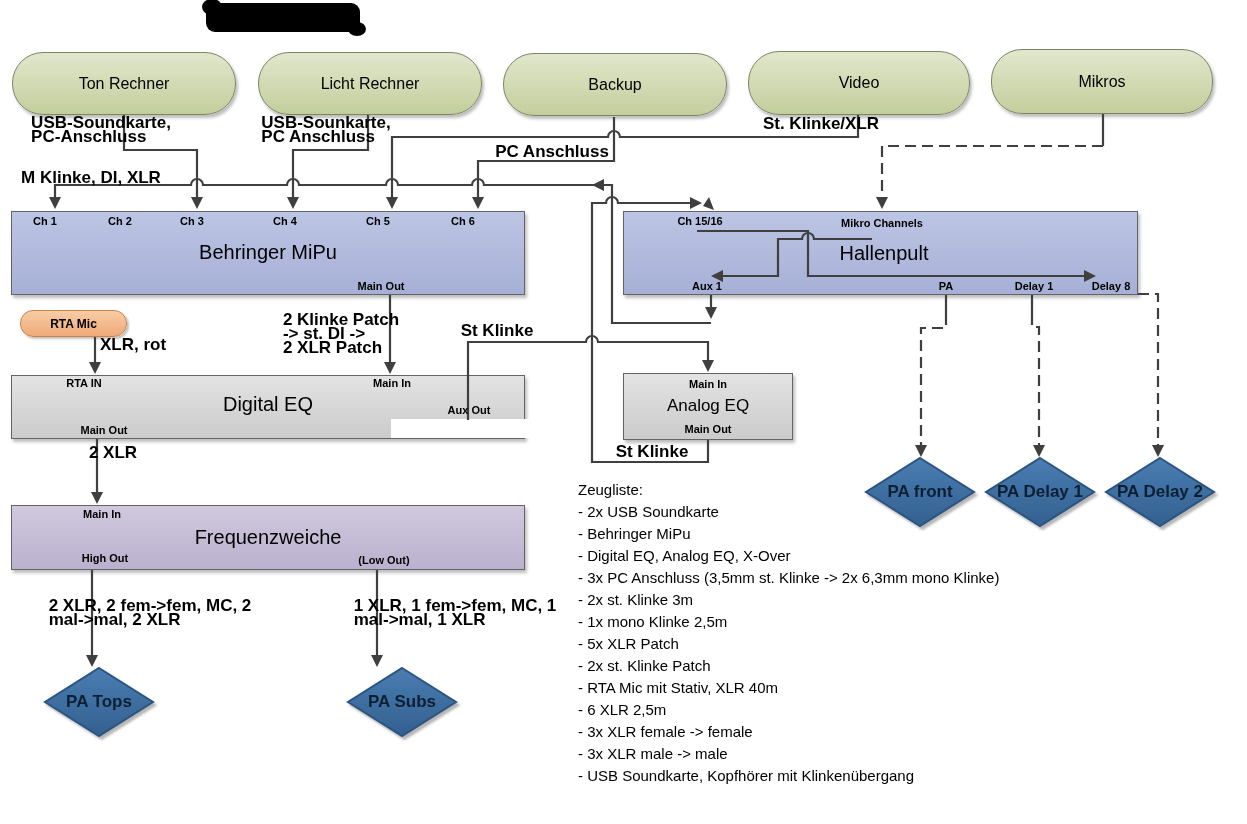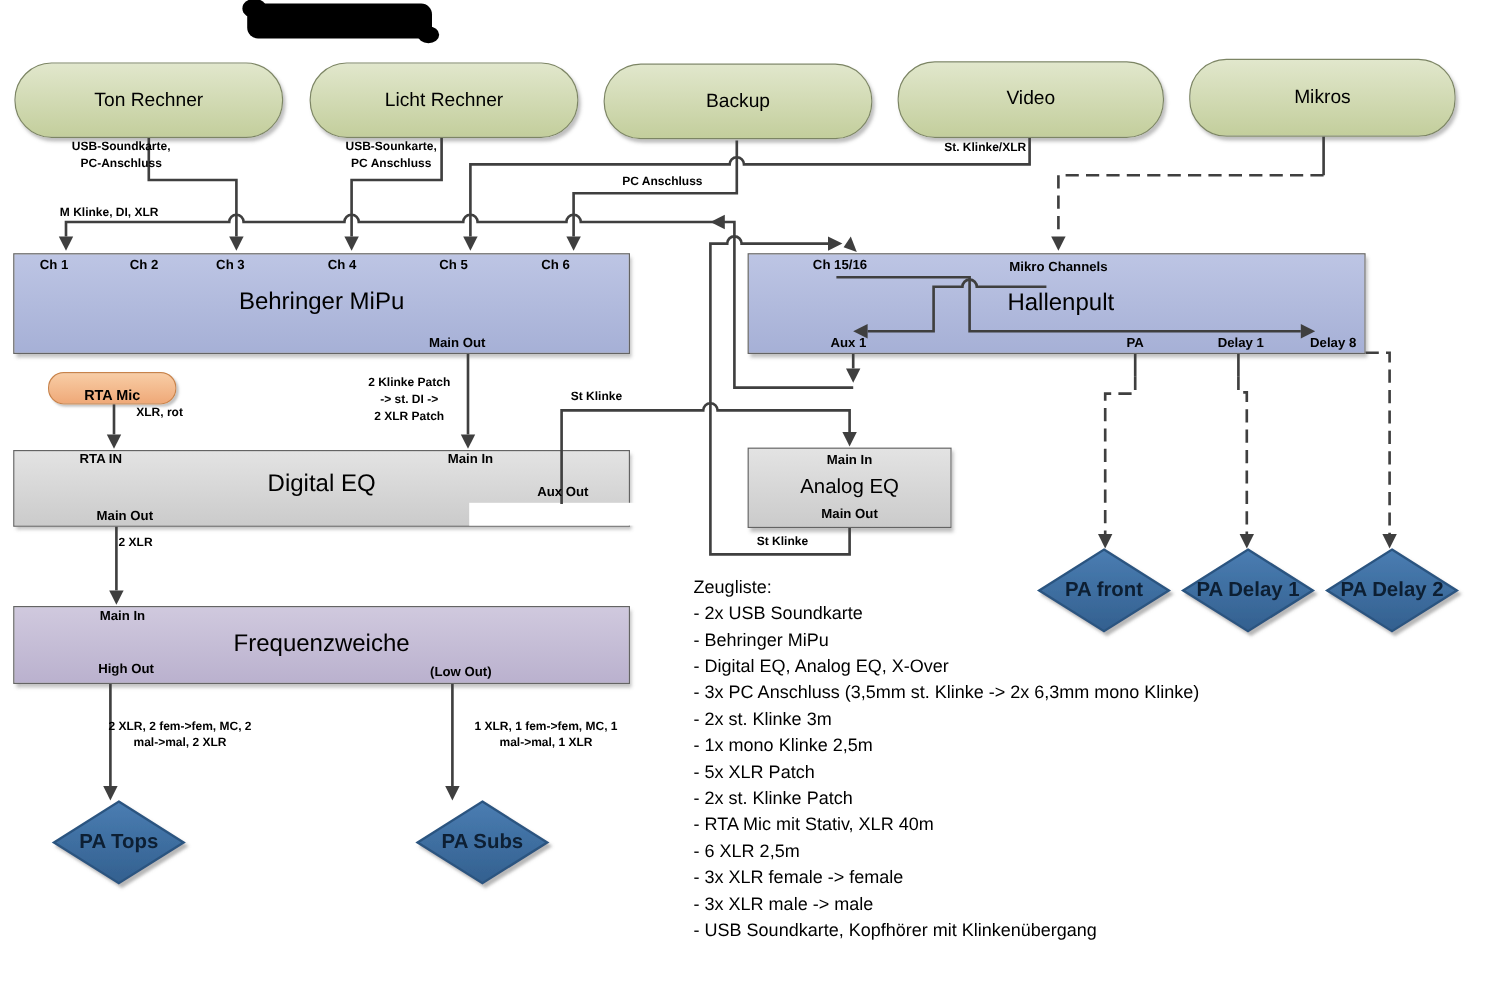--- a/index.html
+++ b/index.html
@@ -18,22 +18,22 @@
   .box-blue{background:linear-gradient(#bdc5e4,#a6b0d6);}
   .box-gray{background:linear-gradient(#e3e3e3,#cbcbcb);}
   .box-purple{background:linear-gradient(#d0c9de,#bab1ce);}
   .rta{position:absolute;border:1.5px solid #c8834b;border-radius:13px;
       background:linear-gradient(#f8cda6,#efa978);display:flex;align-items:center;justify-content:center;
       font-size:12px;font-weight:bold;box-shadow:2px 2px 2px rgba(110,110,110,.4);z-index:2;}
   .auxout{position:absolute;background:#fff;z-index:4;}
   .box-title{position:absolute;font-size:20px;transform:translate(-50%,-50%);white-space:nowrap;z-index:6;}
   .box-title.sm{font-size:17px;}
   .port{position:absolute;font-size:11px;font-weight:bold;transform:translateX(-50%);white-space:nowrap;z-index:6;}
-  .cable{position:absolute;font-size:10px;font-weight:bold;transform:translateX(-50%);
-         text-align:center;white-space:nowrap;line-height:14px;z-index:6;}
+  .cable{position:absolute;font-size:17px;font-weight:bold;transform:translateX(-50%);
+         text-align:left;white-space:nowrap;line-height:14px;z-index:6;}
   .cable span{display:block;}
   .dlabel{position:absolute;font-size:17px;font-weight:bold;transform:translate(-50%,-50%);
           white-space:nowrap;color:#0d1f33;z-index:6;}
   .zeug{position:absolute;left:578px;top:479px;font-size:15px;line-height:22px;z-index:2;}
   .zeug ul{list-style:none;margin:0;padding:0;}
 </style>
 </head>
 <body>
 
 <div id="canvas">
@@ -155,21 +155,21 @@
 
   <div class="box box-blue" style="left:623px;top:211px;width:515px;height:84px;"></div>
   <span class="box-title" style="left:884px;top:253px;">Hallenpult</span>
   <span class="port" style="left:700px;top:215px;">Ch 15/16</span>
   <span class="port" style="left:882px;top:217px;">Mikro Channels</span>
   <span class="port" style="left:707px;top:280px;">Aux 1</span>
   <span class="port" style="left:946px;top:280px;">PA</span>
   <span class="port" style="left:1034px;top:280px;">Delay 1</span>
   <span class="port" style="left:1111px;top:280px;">Delay 8</span>
 
-  <div class="rta" style="left:40px;top:310px;width:107px;height:27px;align-items:flex-end;">
+  <div class="rta" style="left:20px;top:310px;width:107px;height:27px;">
     <span>RTA Mic</span>
   </div>
 
   <div class="box box-gray" style="left:11px;top:375px;width:514px;height:64px;"></div>
   <div class="auxout" style="left:391px;top:419px;width:139px;height:19px;"></div>
   <span class="box-title" style="left:268px;top:404px;">Digital EQ</span>
   <span class="port" style="left:84px;top:377px;">RTA IN</span>
   <span class="port" style="left:392px;top:377px;">Main In</span>
   <span class="port" style="left:104px;top:424px;">Main Out</span>
   <span class="port" style="left:469px;top:404px;">Aux Out</span>

